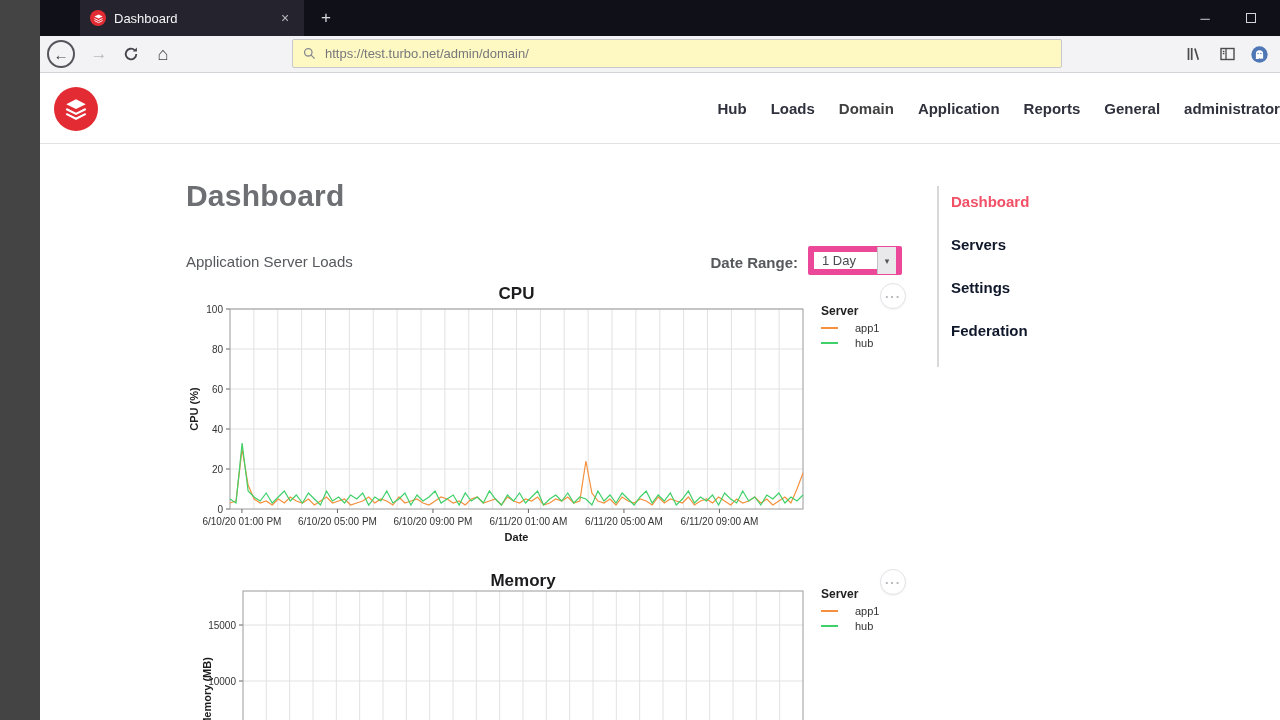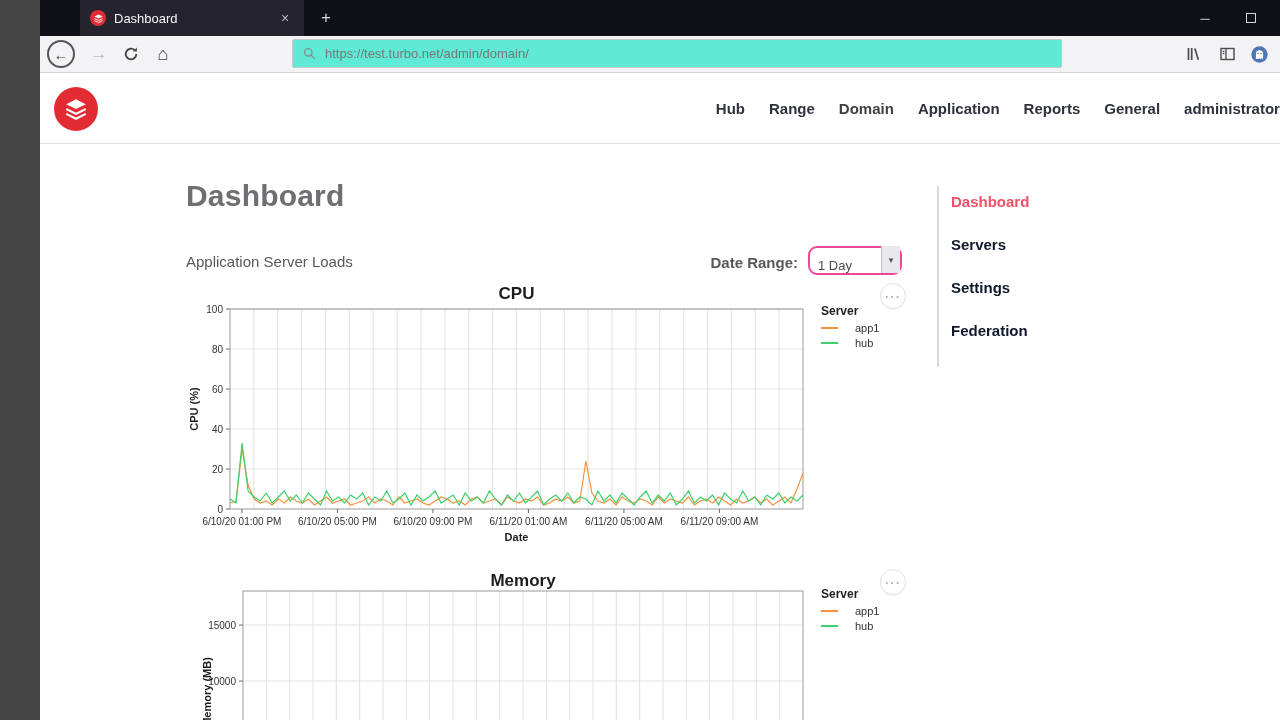--- a/index.html
+++ b/index.html
@@ -23,21 +23,21 @@
 
   
   .toolbar { position:absolute; top:36px; left:0; width:1280px; height:37px; background:#f3f3f5;
              border-bottom:1px solid #d4d4d8; }
   .tbtn { position:absolute; top:3px; width:30px; height:30px; display:flex; align-items:center;
           justify-content:center; font-size:17px; color:#43434a; cursor:pointer; }
   .back-btn { left:7px; top:4px; width:28px; height:28px; border:2px solid #55555c; border-radius:50%; font-size:15px; }
   .fwd-btn { left:44px; color:#b8b8bc; }
   .reload-btn { left:76px; }
   .home-btn { left:108px; font-size:18px; }
-  .urlbar { position:absolute; left:252px; top:3px; width:770px; height:29px; background:#5eead4;
+  .urlbar { position:absolute; left:252px; top:3px; width:770px; height:29px; background:#fef9c3;
             border:1px solid #c7c7cc; border-radius:2px; display:flex; align-items:center;
             padding:0 10px; gap:9px; cursor:text; }
   .url-text { font-size:13px; color:#77777c; }
   .tool-icon { position:absolute; top:6px; width:26px; height:24px; display:flex;
                align-items:center; justify-content:center; cursor:pointer; }
   .ti-library { left:1140px; } .ti-sidebar { left:1174px; } .ti-account { left:1206px; } .ti-menu { left:1244px; }
   .hamburger { width:15px; height:11px; border-top:2px solid #4a4a4f; border-bottom:2px solid #4a4a4f; position:relative; }
   .hamburger::after { content:''; position:absolute; left:0; right:0; top:2.5px; height:2px; background:#4a4a4f; }
 
   
@@ -56,21 +56,21 @@
 
   .right-menu { position:absolute; left:897px; top:113px; border-left:2px solid #d8d8d8;
                 padding:7px 0 2px 12px; width:170px; }
   .rm-item { font-size:15px; font-weight:600; color:#0f172a; margin-bottom:26px; cursor:pointer; }
   .rm-item.active { color:#f15066; }
 
   .section-title { position:absolute; left:146px; top:180px; font-size:15px; font-weight:400; color:#56585c; }
   .dr-label { position:absolute; left:610px; top:181px; width:148px; text-align:right;
               font-size:15px; font-weight:700; color:#56585c; }
   .dr-select { position:absolute; left:768px; top:173px; width:94px; height:29px; background:#fff;
-               border:2px solid #ec4899; border-radius:9px; display:flex; align-items:flex-end; cursor:pointer; }
+               border:6px solid #ec4899; border-radius:2px; display:flex; align-items:center; cursor:pointer; }
   .dr-value { flex:1; font-size:13px; color:#4a4a4f; padding-left:8px; }
   .dr-arrow { width:19px; height:27px; background:#e9e9ec; border-left:1px solid #c2c2c6;
               display:flex; align-items:center; justify-content:center; font-size:9px; color:#555; }
 
   
   .chart-block { position:absolute; left:140px; width:740px; }
   .cb-cpu { top:211px; height:287px; }
   .cb-mem { top:498px; height:300px; }
   .chart-title { position:absolute; top:0; text-align:center; font-size:17px; font-weight:700;
                  color:#1c1c1e; z-index:2; pointer-events:none; }
@@ -172,21 +172,21 @@
         <path d="M3 12l9 4.5 9-4.5" stroke="#fff" stroke-width="2" fill="none"></path>
         <path d="M3 16.5l9 4.5 9-4.5" stroke="#fff" stroke-width="2" fill="none"></path>
       </svg>
     </div>
 
     <div class="site-nav">
       <a class="nav-item">
           <span>Hub</span>
         </a>
       <a class="nav-item">
-          <span>Range</span>
+          <span>Loads</span>
         </a>
       <a class="nav-item active">
           <span>Domain</span>
         </a>
       <a class="nav-item">
           <span>Application</span>
         </a>
       <a class="nav-item">
           <span>Reports</span>
         </a>

